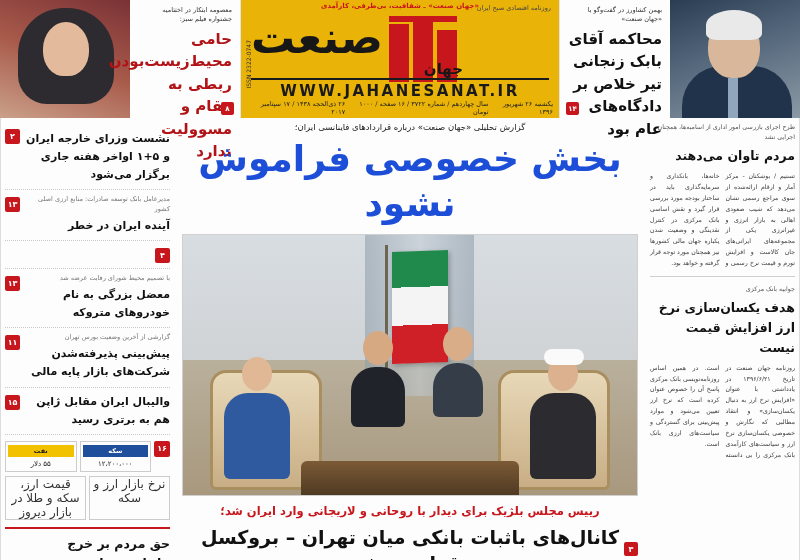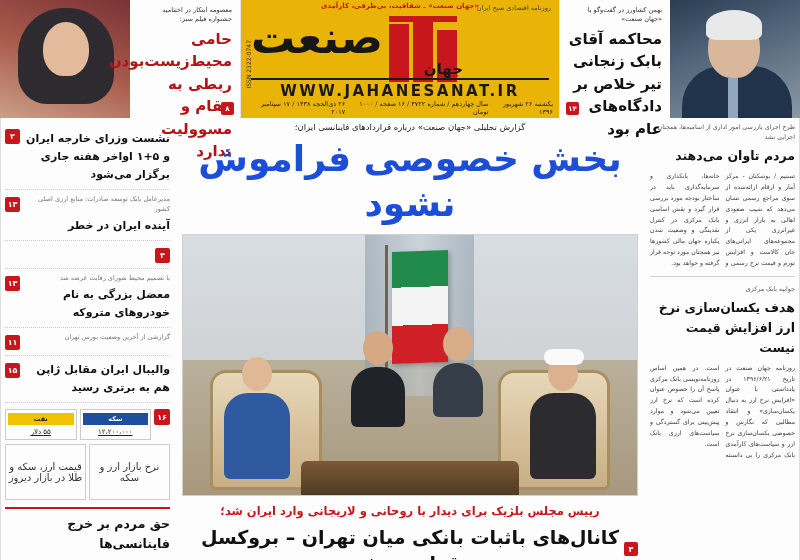--- a/index.html
+++ b/index.html
@@ -137,30 +137,30 @@
 
   .boxrow {
     display: flex; flex-direction: row-reverse; gap: 3px; margin-top: 6px;
   }
   .mini-box {
     flex: 1; border: 1px solid #ccc; text-align: center; padding: 3px 2px;
   }
   .mini-box .mb-h { font-size: 6.5px; color:#fff; padding:2px 0; font-weight:bold;}
   .mb-yellow .mb-h { background: #f2c200; color:#222; }
   .mb-blue .mb-h { background: #1f4e9c; }
-  .mb-val { font-size: 7px; color: #222; padding-top: 3px; text-decoration: underline; }
+  .mb-val { font-size: 7px; color: #222; padding-top: 3px; }
   .sq-num {
     width: 16px; height: 16px; background:#c8161d; color:#fff; font-size:8px;
     display:flex;align-items:center;justify-content:center;font-weight:bold;border-radius:2px;
   }
   .boxrow2 {
     display:flex; flex-direction: row-reverse; gap:3px; margin-top:4px; align-items:stretch;
   }
   .boxrow2 .cell {
-    flex:1; border:1px solid #ccc; font-size:10px; text-align:center; padding:16px 2px; color:#333;
+    flex:1; border:1px solid #ccc; font-size:12px; text-align:center; padding:0 2px; color:#333;
   }
 
   .red-rule { height: 2px; background: #c8161d; margin: 7px 0 5px; }
 
   .bottom-right-title {
     font-size: 12.5px; font-weight: bold; color: #111; text-align: right;
     line-height: 1.6; margin: 3px 0 5px;
   }
 
   
@@ -345,20 +345,21 @@
         <div class="sb-text">
           <div class="sb-kicker">با تصمیم محیط شورای رقابت عرضه شد</div>
           <div class="sb-title">معضل بزرگی به نام خودروهای متروکه</div>
         </div>
         <div class="sb-num">۱۳</div>
       </div>
 
       <div class="sb-item">
         <div class="sb-text">
           <div class="sb-kicker">گزارشی از آخرین وضعیت بورس تهران</div>
+          <div class="sb-title">پیش‌بینی پذیرفته‌شدن شرکت‌های بازار پایه مالی</div>
         </div>
         <div class="sb-num">۱۱</div>
       </div>
 
       <div class="sb-item">
         <div class="sb-text">
           <div class="sb-title">والیبال ایران مقابل ژاپن هم به برتری رسید</div>
         </div>
         <div class="sb-num">۱۵</div>
       </div>

